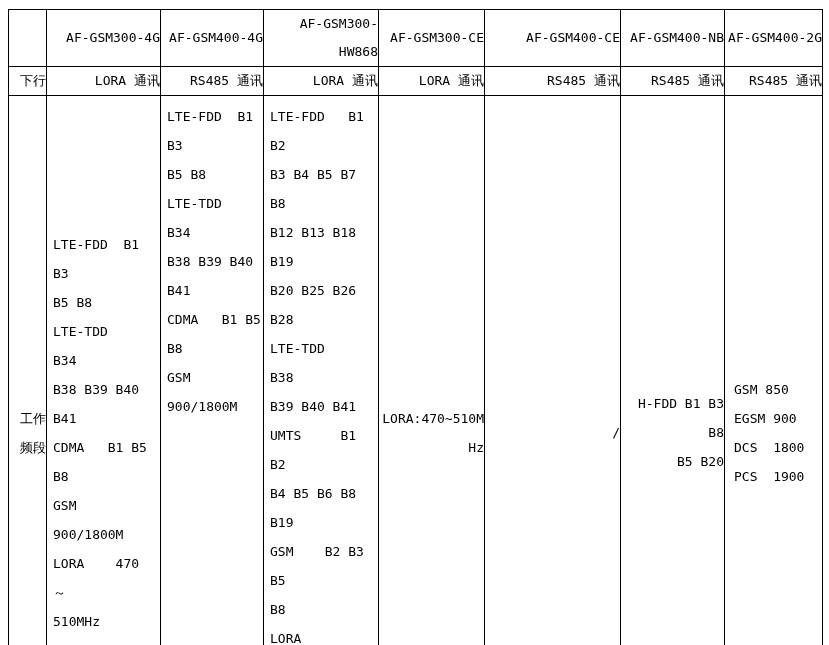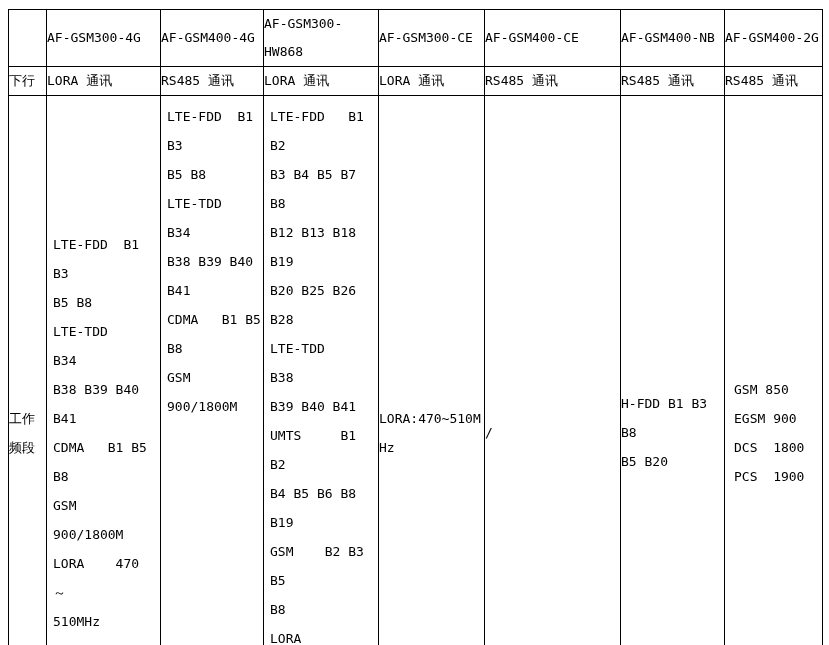--- a/index.html
+++ b/index.html
@@ -19,21 +19,21 @@
     border-collapse: collapse;
     table-layout: fixed;
     width: 814px;
     font-size: 13px;
   }
   .spec-table td {
     border: 1px solid #000000;
     padding: 0;
     white-space: pre-wrap;
     vertical-align: middle;
-    text-align: left;
+    text-align: right;
     line-height: 28px;
     overflow: hidden;
   }
   
   tr.r-header td { height: 27px; }
   tr.r-down td   { height: 28px; }
   tr.r-up td     { height: 28px; }
   tr.r-band td   { height: 400px; }
 
   

